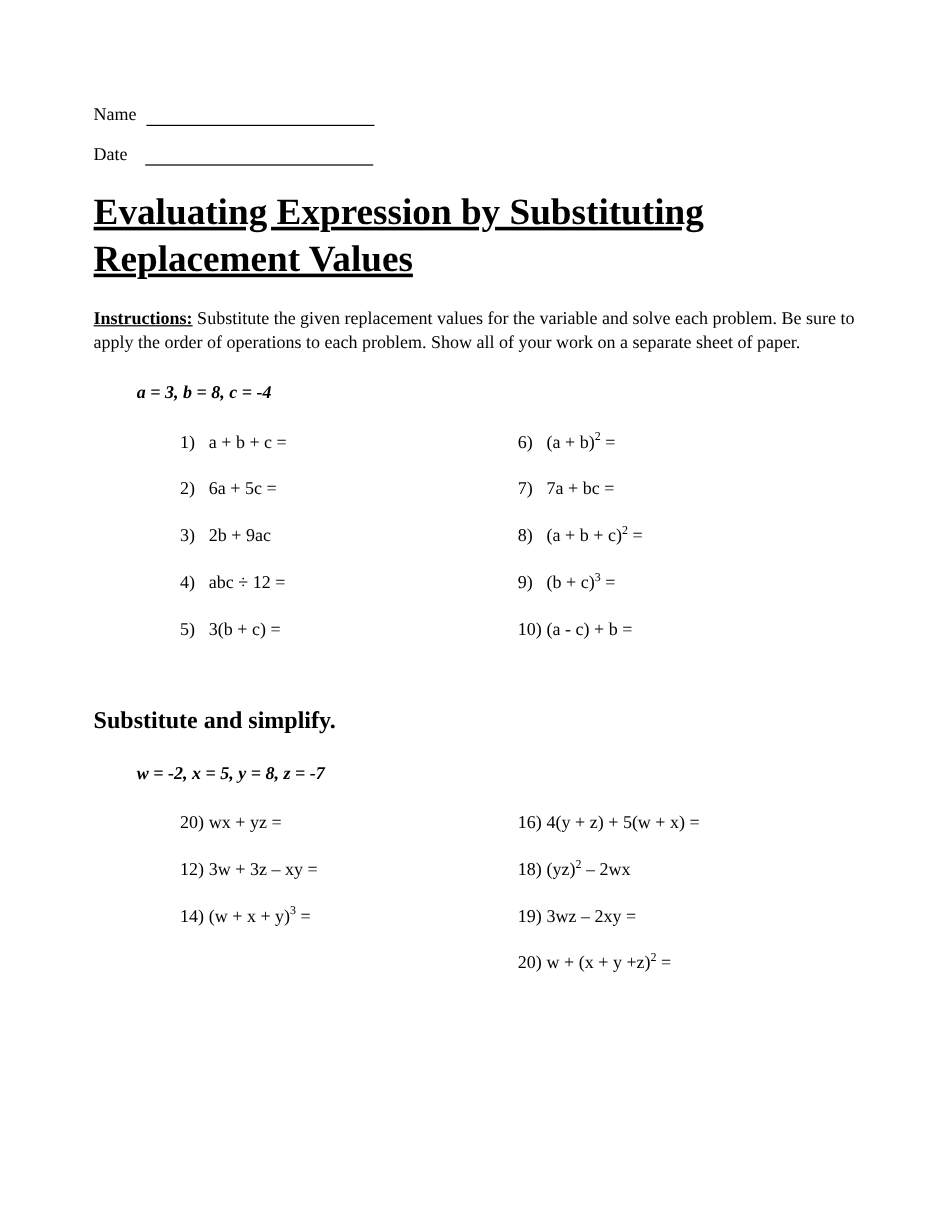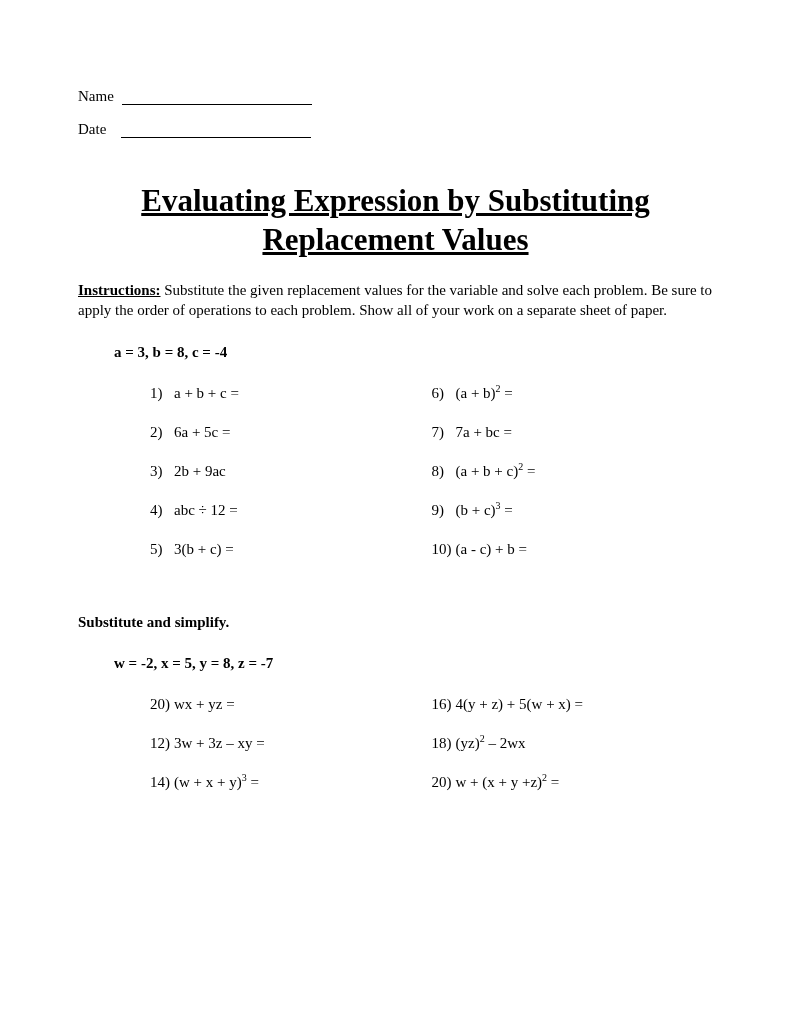--- a/index.html
+++ b/index.html
@@ -24,40 +24,40 @@
       display: inline-block;
       border-bottom: 1px solid #000;
       width: 190px;
       margin-left: 4px;
       vertical-align: bottom;
       height: 14px;
     }
     .title {
       font-size: 31px;
       font-weight: bold;
-      text-align: center;
       text-decoration: underline;
       line-height: 1.25;
-      margin-top: 44px;
+      margin-top: 20px;
       margin-bottom: 20px;
     }
     .instructions {
       font-size: 15px;
       line-height: 1.35;
       margin-bottom: 24px;
     }
     .instructions .label {
       font-weight: bold;
       text-decoration: underline;
     }
     .values {
       font-weight: bold;
       margin-left: 36px;
       margin-bottom: 24px;
       font-size: 15px;
+      font-style: italic;
     }
     .problems {
       display: flex;
       margin-left: 72px;
     }
     .col {
       width: 50%;
     }
     .problem {
       margin-bottom: 22px;
@@ -71,21 +71,21 @@
       display: inline-block;
       min-width: 24px;
     }
     sup {
       font-size: 10px;
       vertical-align: super;
       line-height: 0;
     }
     .section-heading {
       font-weight: bold;
-      font-size: 15px;
+      font-size: 20px;
       margin-top: 56px;
       margin-bottom: 24px;
     }
   </style>
 </head>
 <body>
 
 <div class="header-line">
   <span>Name</span>
   <span class="blank-line"></span>
@@ -173,17 +173,21 @@
   <div class="col">
     <div class="problem">
         <span class="num">16)</span>
         <span>4(y + z) + 5(w + x) =</span>
       </div>
     <div class="problem">
         <span class="num">18)</span>
         <span><span>(yz)</span><sup>2</sup><span> – 2wx</span></span>
       </div>
     <div class="problem">
+        <span class="num">19)</span>
+        <span>3wz – 2xy =</span>
+      </div>
+    <div class="problem">
         <span class="num">20)</span>
         <span><span>w + (x + y +z)</span><sup>2</sup><span> =</span></span>
       </div>
   </div>
 </div>
 
 </body></html>

